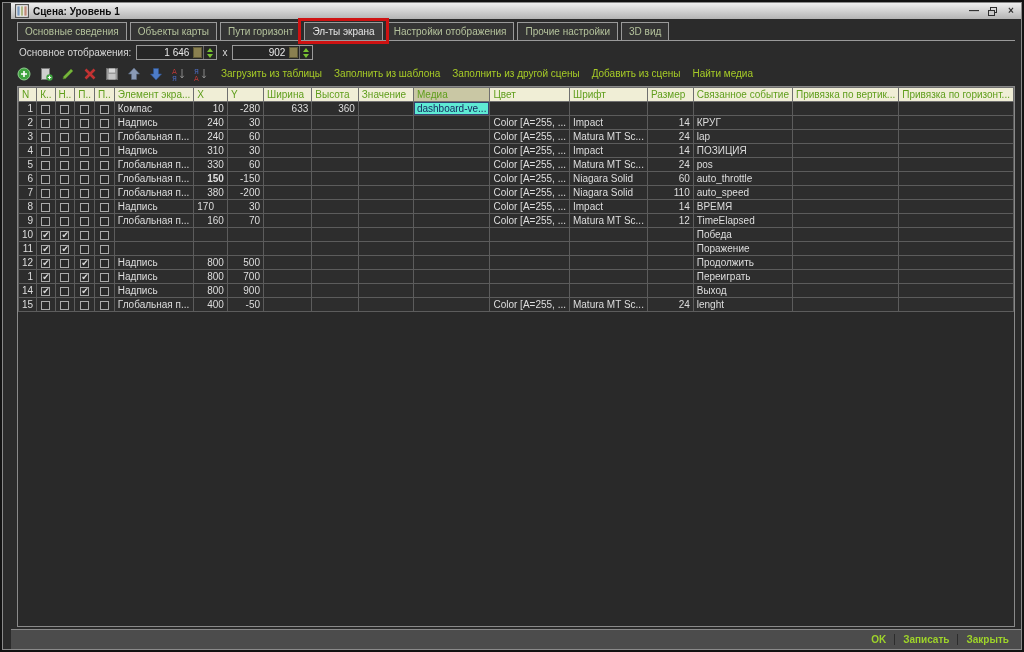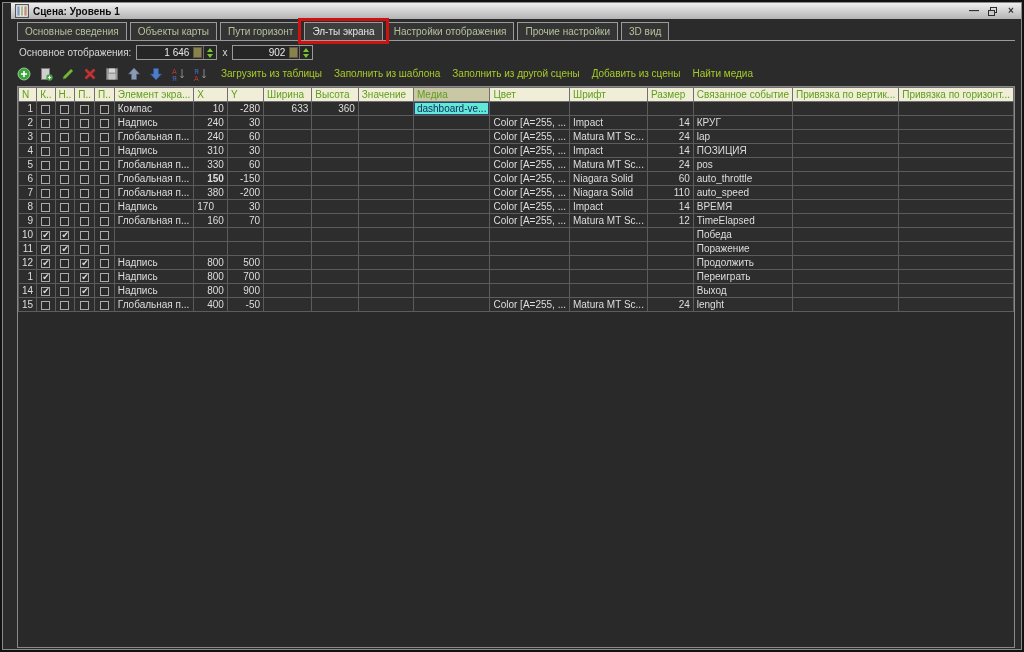--- a/index.html
+++ b/index.html
@@ -507,14 +507,19 @@
               <td>lenght</td>
               <td></td>
               <td></td>
             </tr>
           </tbody>
       </table>
     </div>
 
   </div>
 
+  <div class="footer">
+    <span class="fbtn">OK</span>
+    <span class="fbtn">Записать</span>
+    <span class="fbtn">Закрыть</span>
+  </div>
 
 </div>
 
 </body></html>

